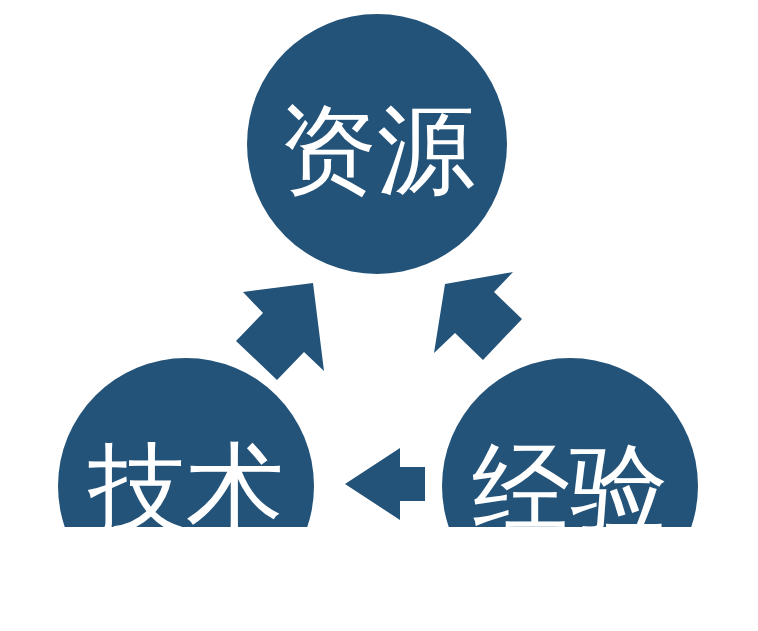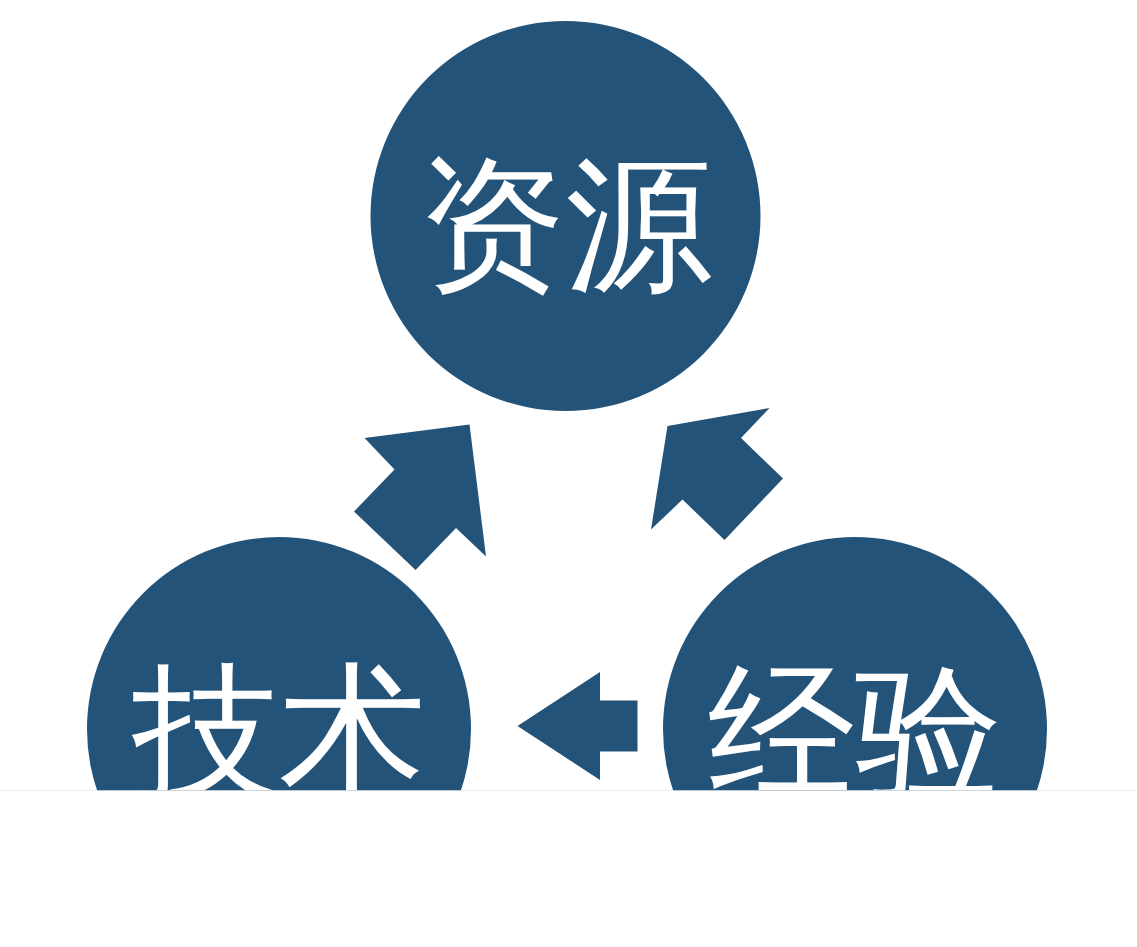--- a/index.html
+++ b/index.html
@@ -8,21 +8,21 @@
     padding: 0;
     background: #ffffff;
   }
   body {
     font-family: "Liberation Sans", "DejaVu Sans", sans-serif;
   }
   #stage {
     position: relative;
     width: 758px;
     height: 527px;
-    background: #a3a3a3;
+    background: #f97316;
     overflow: hidden;
   }
   #diagram-svg {
     position: absolute;
     left: 0;
     top: 0;
     width: 758px;
     height: 631px;
     display: block;
   }

